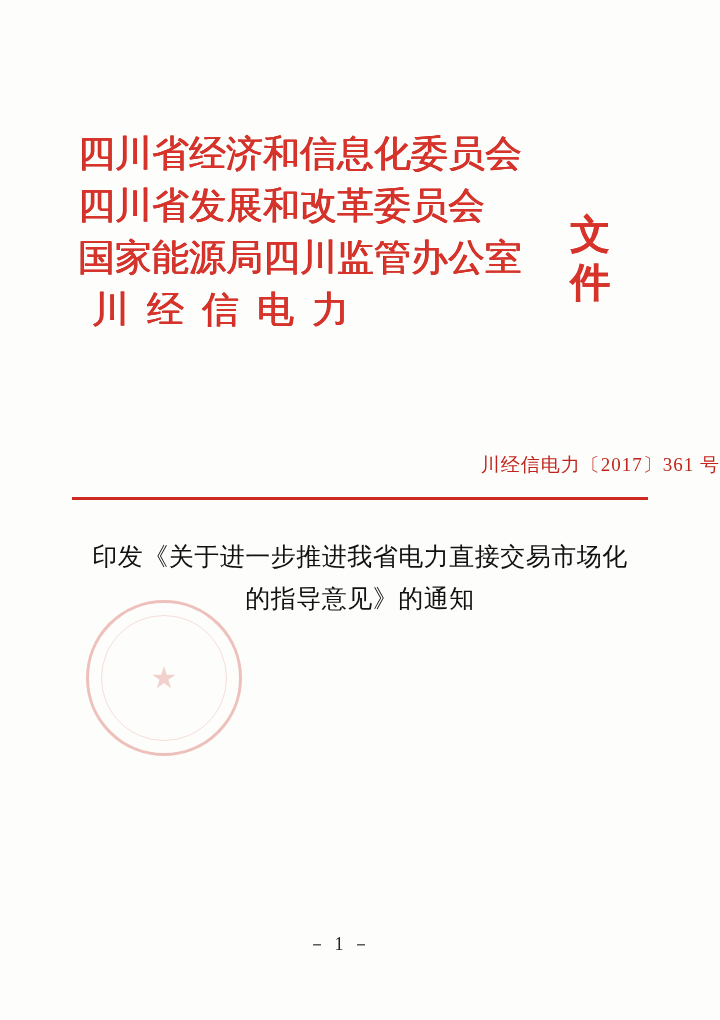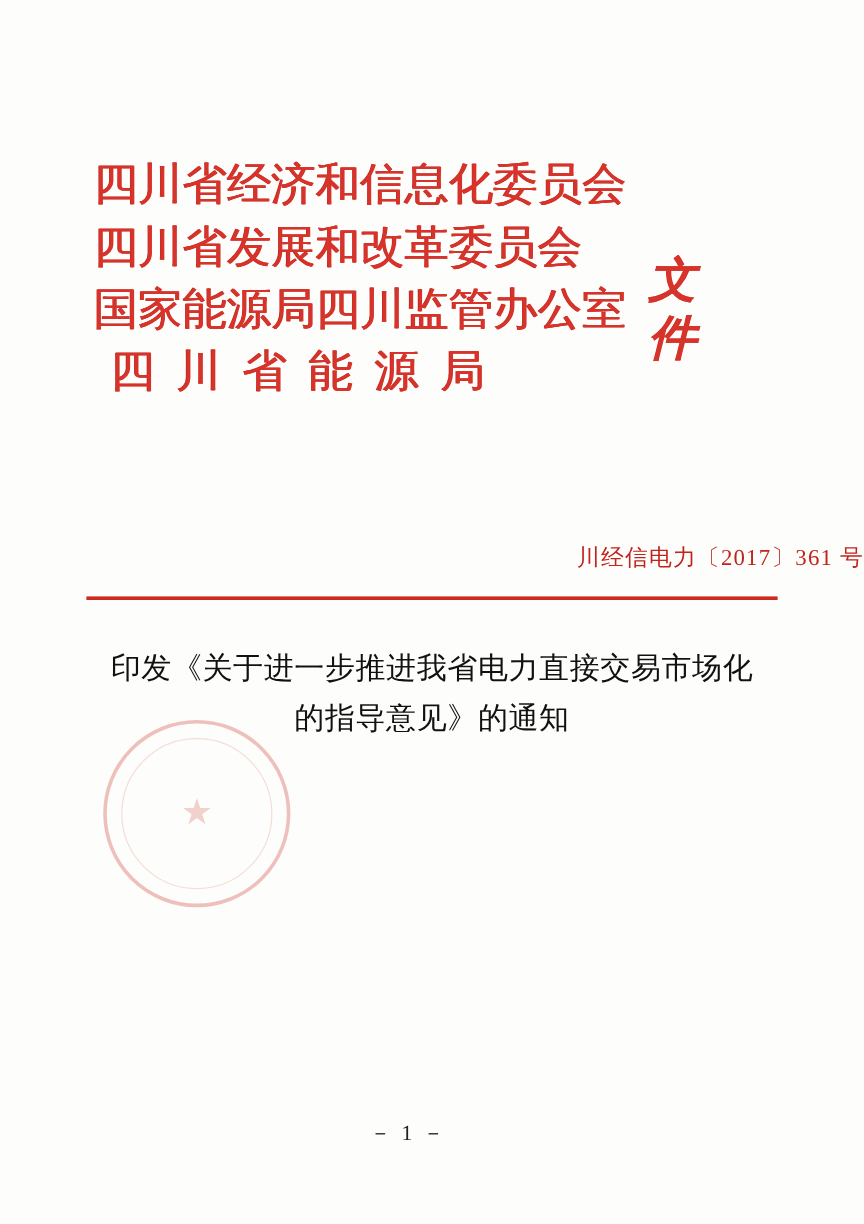--- a/index.html
+++ b/index.html
@@ -51,24 +51,23 @@
   }
   .doc-word {
     position: absolute;
     left: 540px;
     top: 82px;
     color: #d6332b;
     font-family: "DejaVu Sans", sans-serif;
     font-weight: bold;
     font-size: 40px;
     line-height: 48px;
-    text-align: left;
+    text-align: right;
     width: 70px;
     text-shadow: 0.5px 0 0 #d6332b;
-    font-style: italic;
   }
 
   
   .doc-number {
     position: absolute;
     top: 452px;
     left: 0;
     width: 720px;
     text-align: right;
     color: #c0241c;
@@ -176,21 +175,21 @@
   <div class="seal">
     <div class="seal-inner"></div>
     <div class="seal-star">★</div>
   </div>
 
   <div class="masthead">
     <div class="org-lines">
       <div class="org-line">四川省经济和信息化委员会</div>
       <div class="org-line">四川省发展和改革委员会</div>
       <div class="org-line">国家能源局四川监管办公室</div>
-      <div class="org-line spaced">四川省能源局</div>
+      <div class="org-line spaced">川经信电力</div>
     </div>
     <div class="doc-word">文件</div>
   </div>
 
   <div class="doc-number">川经信电力〔2017〕361 号</div>
 
   <div class="red-rule"></div>
 
   <div class="title">印发《关于进一步推进我省电力直接交易市场化的指导意见》的通知</div>
 

